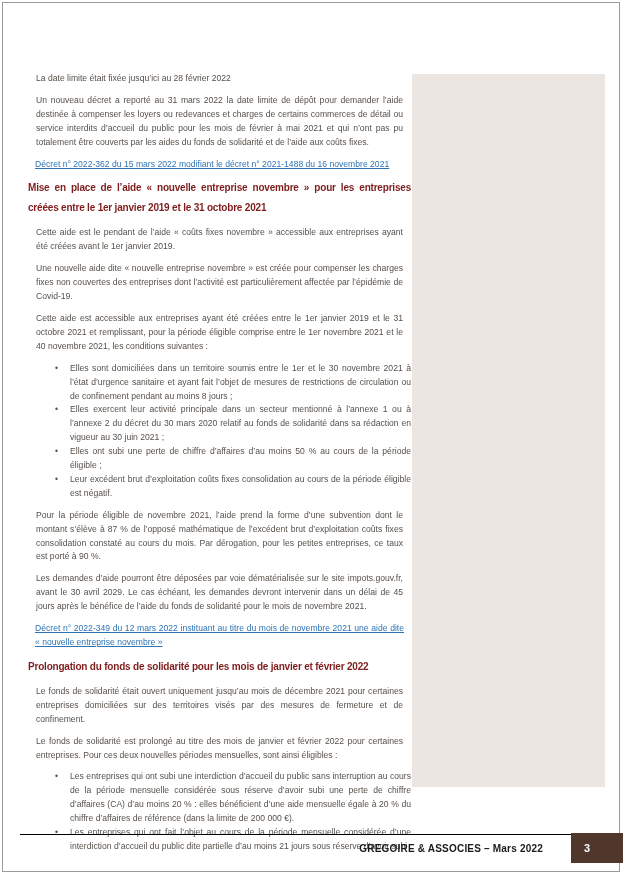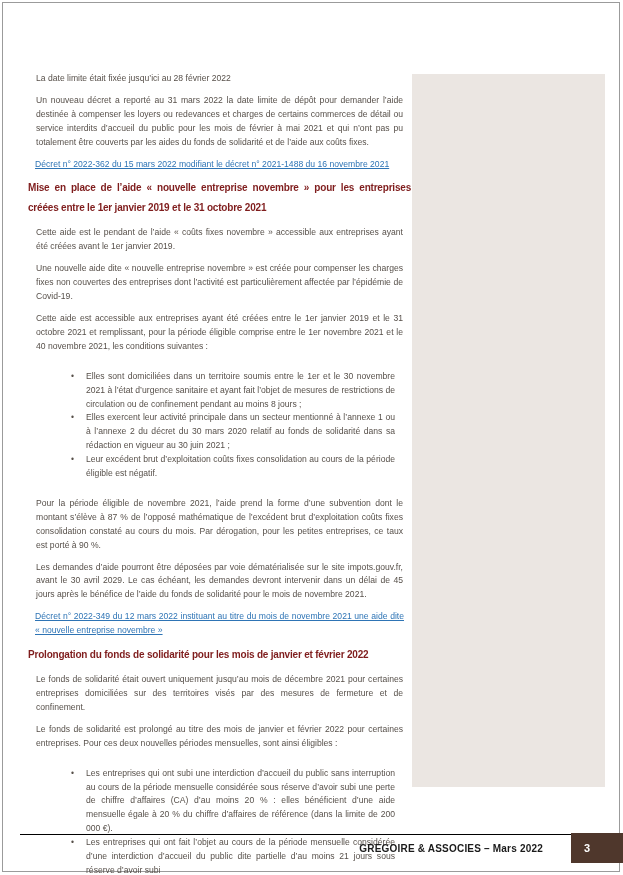--- a/index.html
+++ b/index.html
@@ -52,21 +52,21 @@
     font-size: 10px;
     line-height: 20px;
     font-weight: 700;
     letter-spacing: -0.2px;
     text-align: justify;
   }
   h1 { margin: 6px 0 5px 0; }
   h2 { margin: 7px 0 5px 0; }
   ul.doc-bullets {
     list-style: none;
-    margin: 16px;
+    margin: 0;
     padding: 0;
   }
   ul.doc-bullets li {
     position: relative;
     padding-left: 42px;
     text-align: justify;
   }
   ul.doc-bullets li::before {
     content: "\2022";
     position: absolute;
@@ -119,20 +119,21 @@
   <p>Un nouveau décret a reporté au 31 mars 2022 la date limite de dépôt pour demander l’aide destinée à compenser les loyers ou redevances et charges de certains commerces de détail ou service interdits d’accueil du public pour les mois de février à mai 2021 et qui n’ont pas pu totalement être couverts par les aides du fonds de solidarité et de l’aide aux coûts fixes.</p>
   <a class="doc-link">Décret n° 2022-362 du 15 mars 2022 modifiant le décret n° 2021-1488 du 16 novembre 2021</a>
 
   <h1>Mise en place de l’aide « nouvelle entreprise novembre » pour les entreprises créées entre le 1er janvier 2019 et le 31 octobre 2021</h1>
   <p>Cette aide est le pendant de l’aide « coûts fixes novembre » accessible aux entreprises ayant été créées avant le 1er janvier 2019.</p>
   <p>Une nouvelle aide dite « nouvelle entreprise novembre » est créée pour compenser les charges fixes non couvertes des entreprises dont l’activité est particulièrement affectée par l’épidémie de Covid-19.</p>
   <p>Cette aide est accessible aux entreprises ayant été créées entre le 1er janvier 2019 et le 31 octobre 2021 et remplissant, pour la période éligible comprise entre le 1er novembre 2021 et le 40 novembre 2021, les conditions suivantes :</p>
   <ul class="doc-bullets">
     <li>Elles sont domiciliées dans un territoire soumis entre le 1er et le 30 novembre 2021 à l’état d’urgence sanitaire et ayant fait l’objet de mesures de restrictions de circulation ou de confinement pendant au moins 8 jours ;</li>
     <li>Elles exercent leur activité principale dans un secteur mentionné à l’annexe 1 ou à l’annexe 2 du décret du 30 mars 2020 relatif au fonds de solidarité dans sa rédaction en vigueur au 30 juin 2021 ;</li>
+    <li>Elles ont subi une perte de chiffre d’affaires d’au moins 50 % au cours de la période éligible ;</li>
     <li>Leur excédent brut d’exploitation coûts fixes consolidation au cours de la période éligible est négatif.</li>
   </ul>
   <p>Pour la période éligible de novembre 2021, l’aide prend la forme d’une subvention dont le montant s’élève à 87 % de l’opposé mathématique de l’excédent brut d’exploitation coûts fixes consolidation constaté au cours du mois. Par dérogation, pour les petites entreprises, ce taux est porté à 90 %.</p>
   <p>Les demandes d’aide pourront être déposées par voie dématérialisée sur le site impots.gouv.fr, avant le 30 avril 2029. Le cas échéant, les demandes devront intervenir dans un délai de 45 jours après le bénéfice de l’aide du fonds de solidarité pour le mois de novembre 2021.</p>
   <a class="doc-link">Décret n° 2022-349 du 12 mars 2022 instituant au titre du mois de novembre 2021 une aide dite « nouvelle entreprise novembre »</a>
 
   <h2>Prolongation du fonds de solidarité pour les mois de janvier et février 2022</h2>
   <p>Le fonds de solidarité était ouvert uniquement jusqu’au mois de décembre 2021 pour certaines entreprises domiciliées sur des territoires visés par des mesures de fermeture et de confinement.</p>
   <p>Le fonds de solidarité est prolongé au titre des mois de janvier et février 2022 pour certaines entreprises. Pour ces deux nouvelles périodes mensuelles, sont ainsi éligibles :</p>
   <ul class="doc-bullets">

